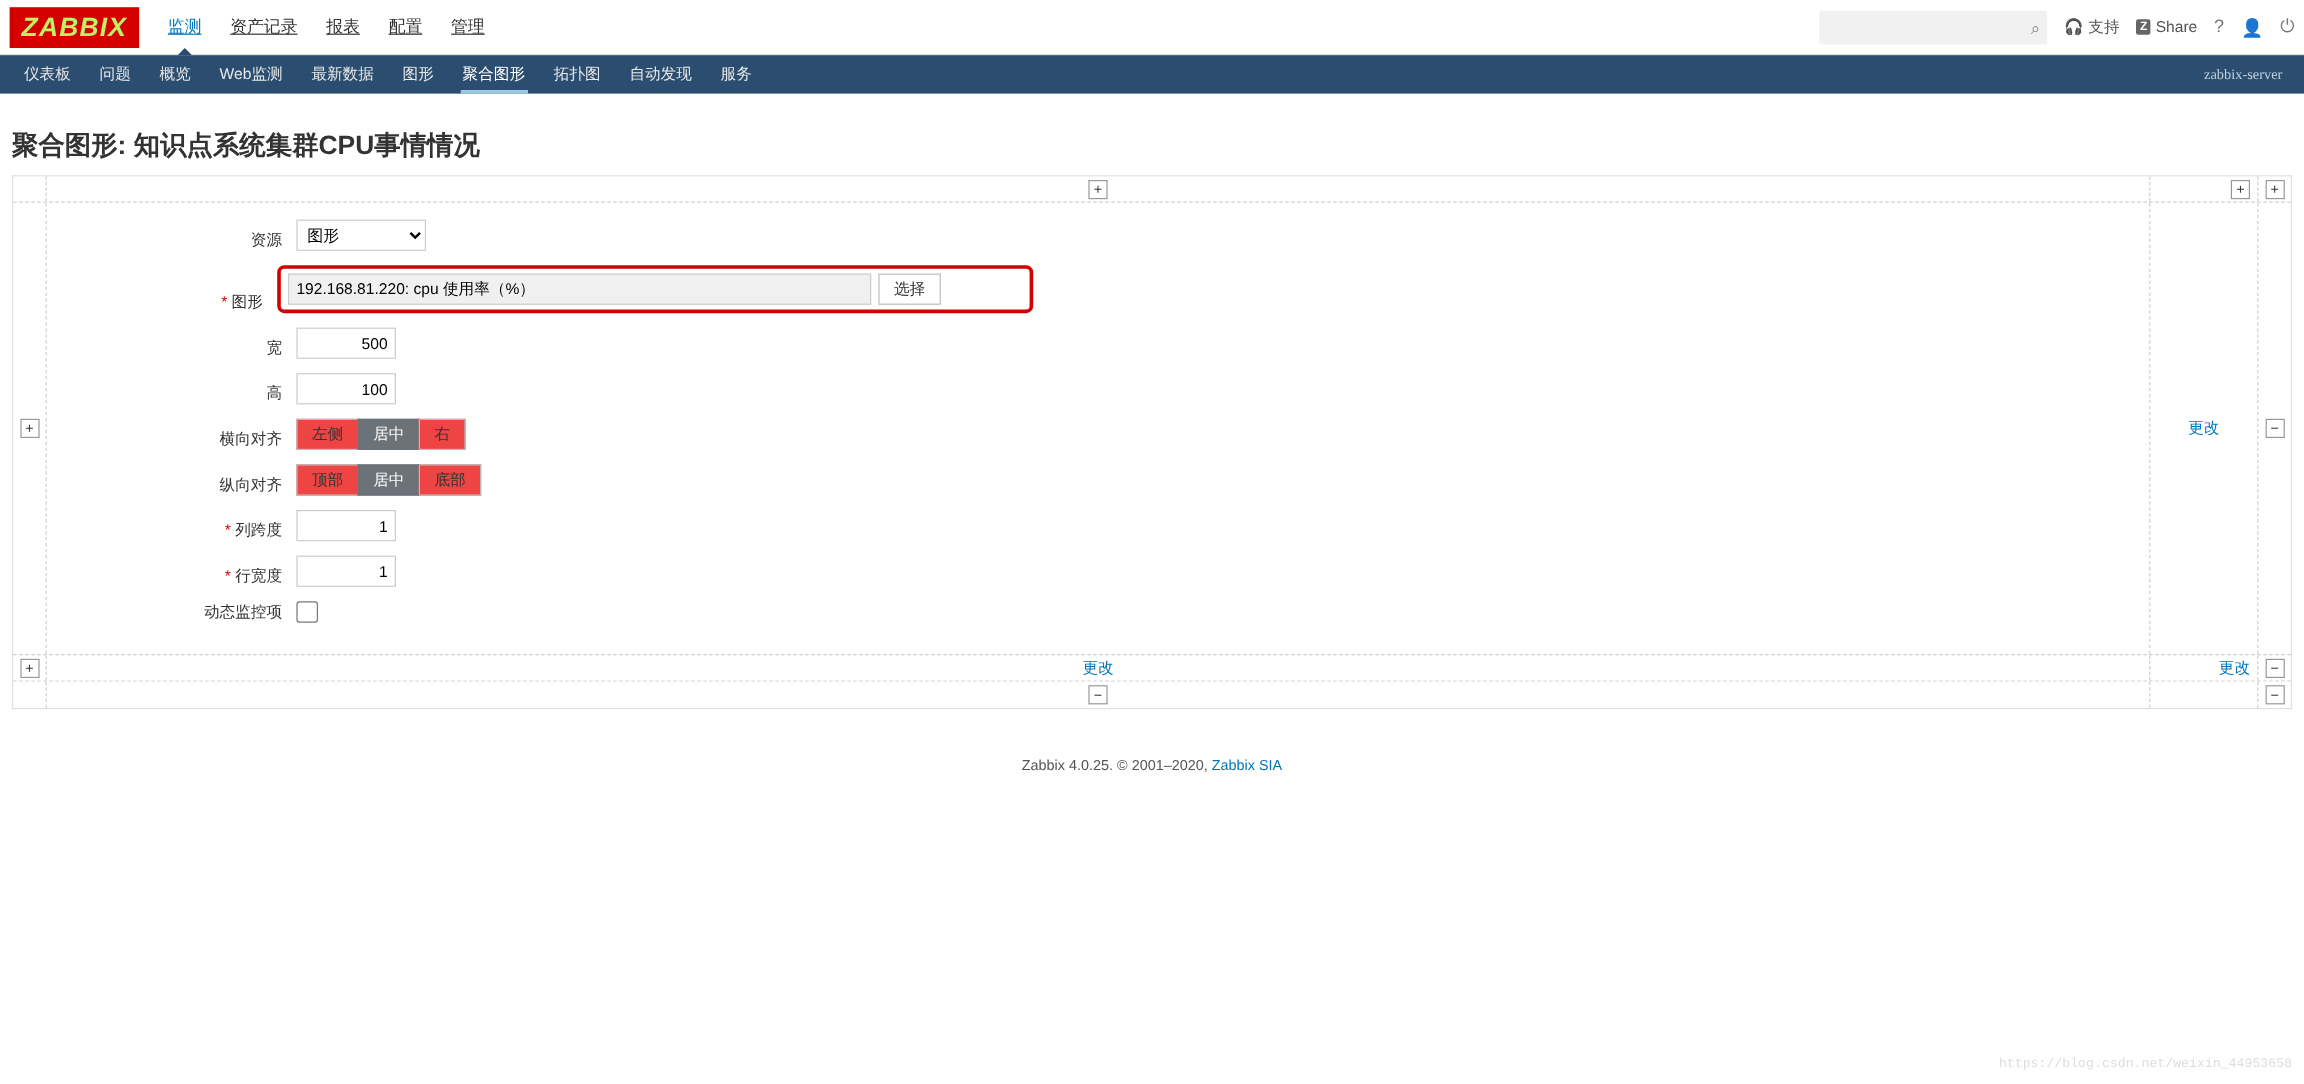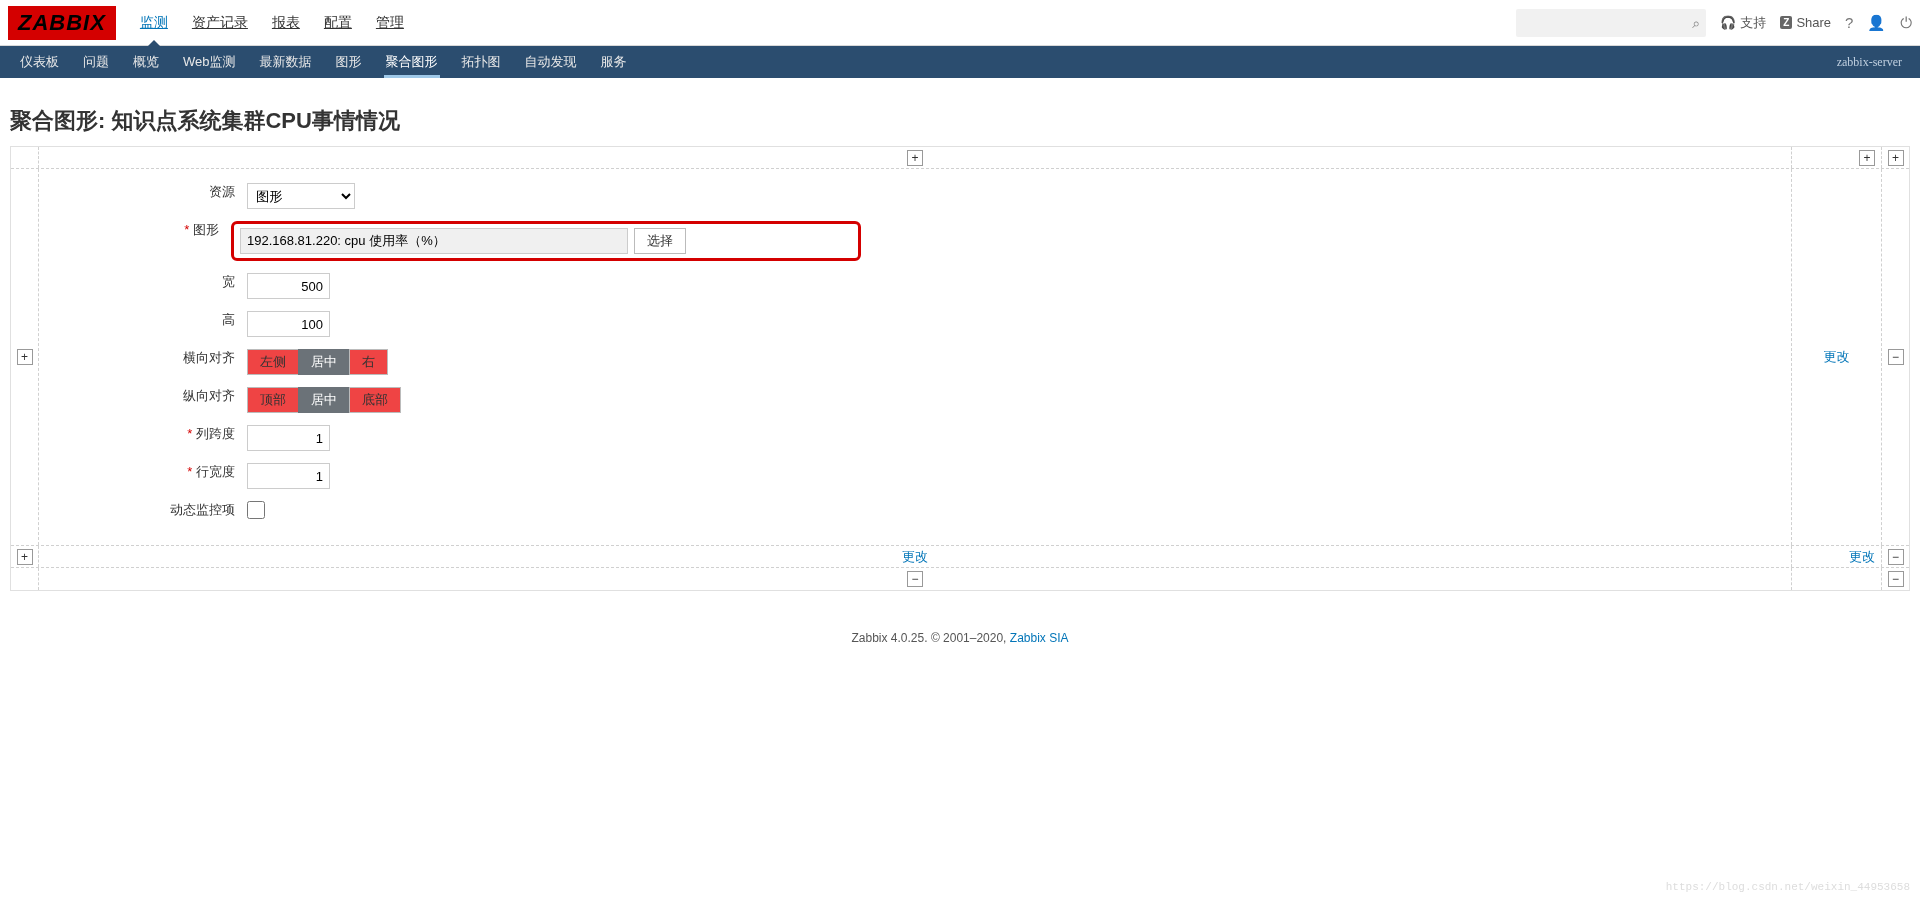--- a/index.html
+++ b/index.html
@@ -1,18 +1,18 @@
 <!DOCTYPE html>
 <html><head>
 <meta charset="utf-8">
 <style>
 * { margin:0; padding:0; box-sizing:border-box; font-family:Arial,"Microsoft YaHei",sans-serif; }
 body { background:#ffffff; font-size:13px; color:#333; }
 .topbar { display:flex; align-items:center; height:46px; border-bottom:1px solid #d9d9d9; padding:0 8px; }
-.logo { background:#d40000; color:#000000; font-weight:bold; font-size:22px; letter-spacing:1px; padding:4px 10px; margin-right:12px; font-style:italic;text-align:right; }
+.logo { background:#d40000; color:#bef264; font-weight:bold; font-size:22px; letter-spacing:1px; padding:4px 10px; margin-right:12px; font-style:italic;text-align:right; }
 .topnav { display:flex; height:100%; }
 .topnav-item { padding:0 12px; display:flex; align-items:center; color:#333; font-size:14px; cursor:pointer; position:relative;text-decoration:underline; }
 .topnav-item.active { color:#0275b8; }
 .topnav-item.active::after { content:""; position:absolute; bottom:-1px; left:50%; transform:translateX(-50%); width:0; height:0; border-left:6px solid transparent; border-right:6px solid transparent; border-bottom:6px solid #2b4d6f; }
 .top-right { margin-left:auto; display:flex; align-items:center; gap:14px; color:#666; }
 .search-box { width:190px; height:28px; background:#f1f1f1; border:none; border-radius:2px; padding:0 28px 0 8px; }
 .search-wrap { position:relative; }
 .search-icon { position:absolute; right:6px; top:6px; color:#888; font-size:14px; }
 .top-link { display:flex; align-items:center; gap:4px; cursor:pointer; font-size:13px; color:#555; }
 .icon-btn { cursor:pointer; color:#777; font-size:15px; }
@@ -28,27 +28,27 @@
 .grid-row:last-child { border-bottom:none; }
 .grid-row.top-row { height:22px; }
 .grid-row.bottom-row { height:22px; }
 .col-left { width:28px; border-right:1px dashed #d0d0d0; display:flex; flex-direction:column; align-items:center; justify-content:center; position:relative; }
 .col-main { flex:1; padding:4px 8px; }
 .col-right { width:90px; border-left:1px dashed #d0d0d0; display:flex; align-items:center; justify-content:center; gap:6px; }
 .col-far { width:28px; border-left:1px dashed #d0d0d0; display:flex; align-items:center; justify-content:center; }
 .sq-btn { width:16px; height:16px; border:1px solid #999; background:#fff; display:flex; align-items:center; justify-content:center; font-size:12px; cursor:pointer; line-height:1; }
 .change-link { color:#0275b8; cursor:pointer; font-size:13px; }
 .form { padding:10px 20px; }
-.form-row { display:flex; align-items:flex-start; margin-bottom:12px; }
+.form-row { display:flex; align-items:flex-end; margin-bottom:12px; }
 .form-label { width:180px; text-align:right; padding-right:12px; font-size:13px; color:#333; }
 .req::before { content:"* "; color:#d40000; }
 .text-input { height:26px; border:1px solid #ccc; padding:0 6px; font-size:13px; }
 .select { height:26px; border:1px solid #ccc; background:#fff; padding:0 4px; min-width:108px; }
 .num-input { width:83px; text-align:right; }
-.wide-input { width:388px; background:#f0f0f0; }
+.wide-input { width:486px; background:#f0f0f0; }
 .btn { height:26px; padding:0 12px; border:1px solid #bbb; background:#fff; cursor:pointer; font-size:13px; color:#333; }
 .btn.primary { background:#0275b8; border-color:#0275b8; color:#fff; }
 .btn.link { border-color:#0275b8; color:#0275b8; background:#fff; }
 .toggle { display:flex; }
 .toggle-opt { height:26px; padding:0 12px; border:1px solid #bbb; background:#ef4444; cursor:pointer; display:flex; align-items:center; font-size:13px; margin-left:-1px; }
 .toggle-opt:first-child { margin-left:0; }
 .toggle-opt.sel { background:#6b7278; color:#fff; border-color:#6b7278; }
 .checkbox { width:18px; height:18px; border:1px solid #bbb; }
 .redbox { border:3px solid #d40000; border-radius:6px; padding:4px 6px; display:flex; align-items:center; gap:6px; width:630px; }
 .footer { text-align:center; padding:20px 0; font-size:12px; color:#555; }

